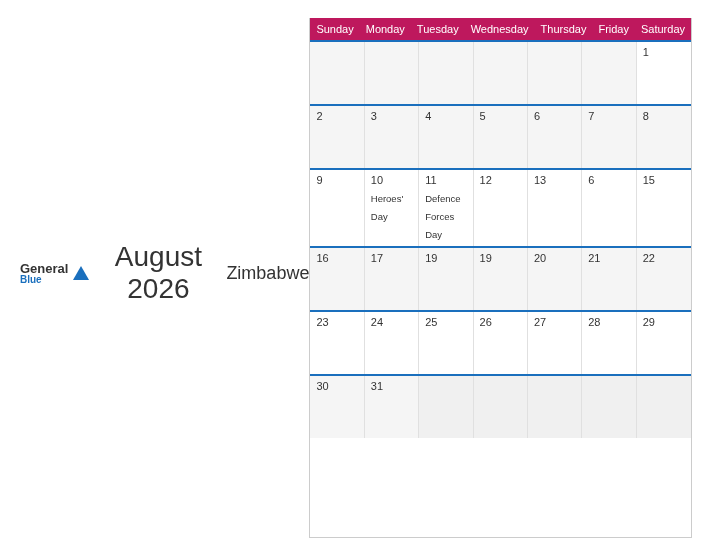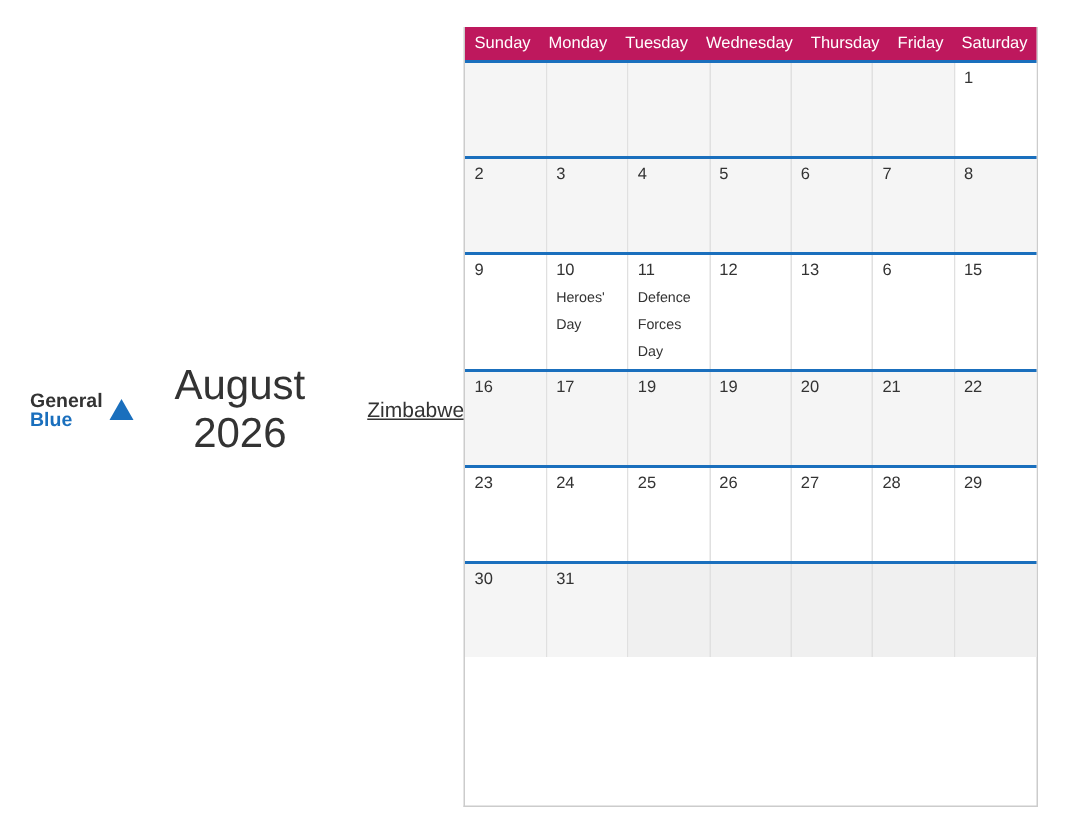--- a/index.html
+++ b/index.html
@@ -28,43 +28,42 @@
       align-items: center;
       gap: 2px;
     }
     .logo-text-general {
       font-size: 13px;
       font-weight: bold;
       color: #333;
       line-height: 1;
     }
     .logo-text-blue {
-      font-size: 13px;
+      font-size: 10px;
       font-weight: bold;
       color: #1a6fbd;
       line-height: 1;
     }
     .logo-icon {
       width: 18px;
       height: 18px;
       margin-left: 2px;
     }
     .title {
       font-size: 28px;
       font-weight: normal;
       color: #333;
       text-align: center;
       flex: 1;
     }
     .country {
-      font-size: 14px;
+      font-size: 18px;
       color: #333;
       min-width: 80px;
       text-align: right;
-      text-decoration: underline;
     }
     .calendar {
       flex: 1;
       border: 1px solid #ccc;
       border-top: none;
     }
     .day-headers {
       display: grid;
       grid-template-columns: repeat(7, 1fr);
       background: #be185d;

